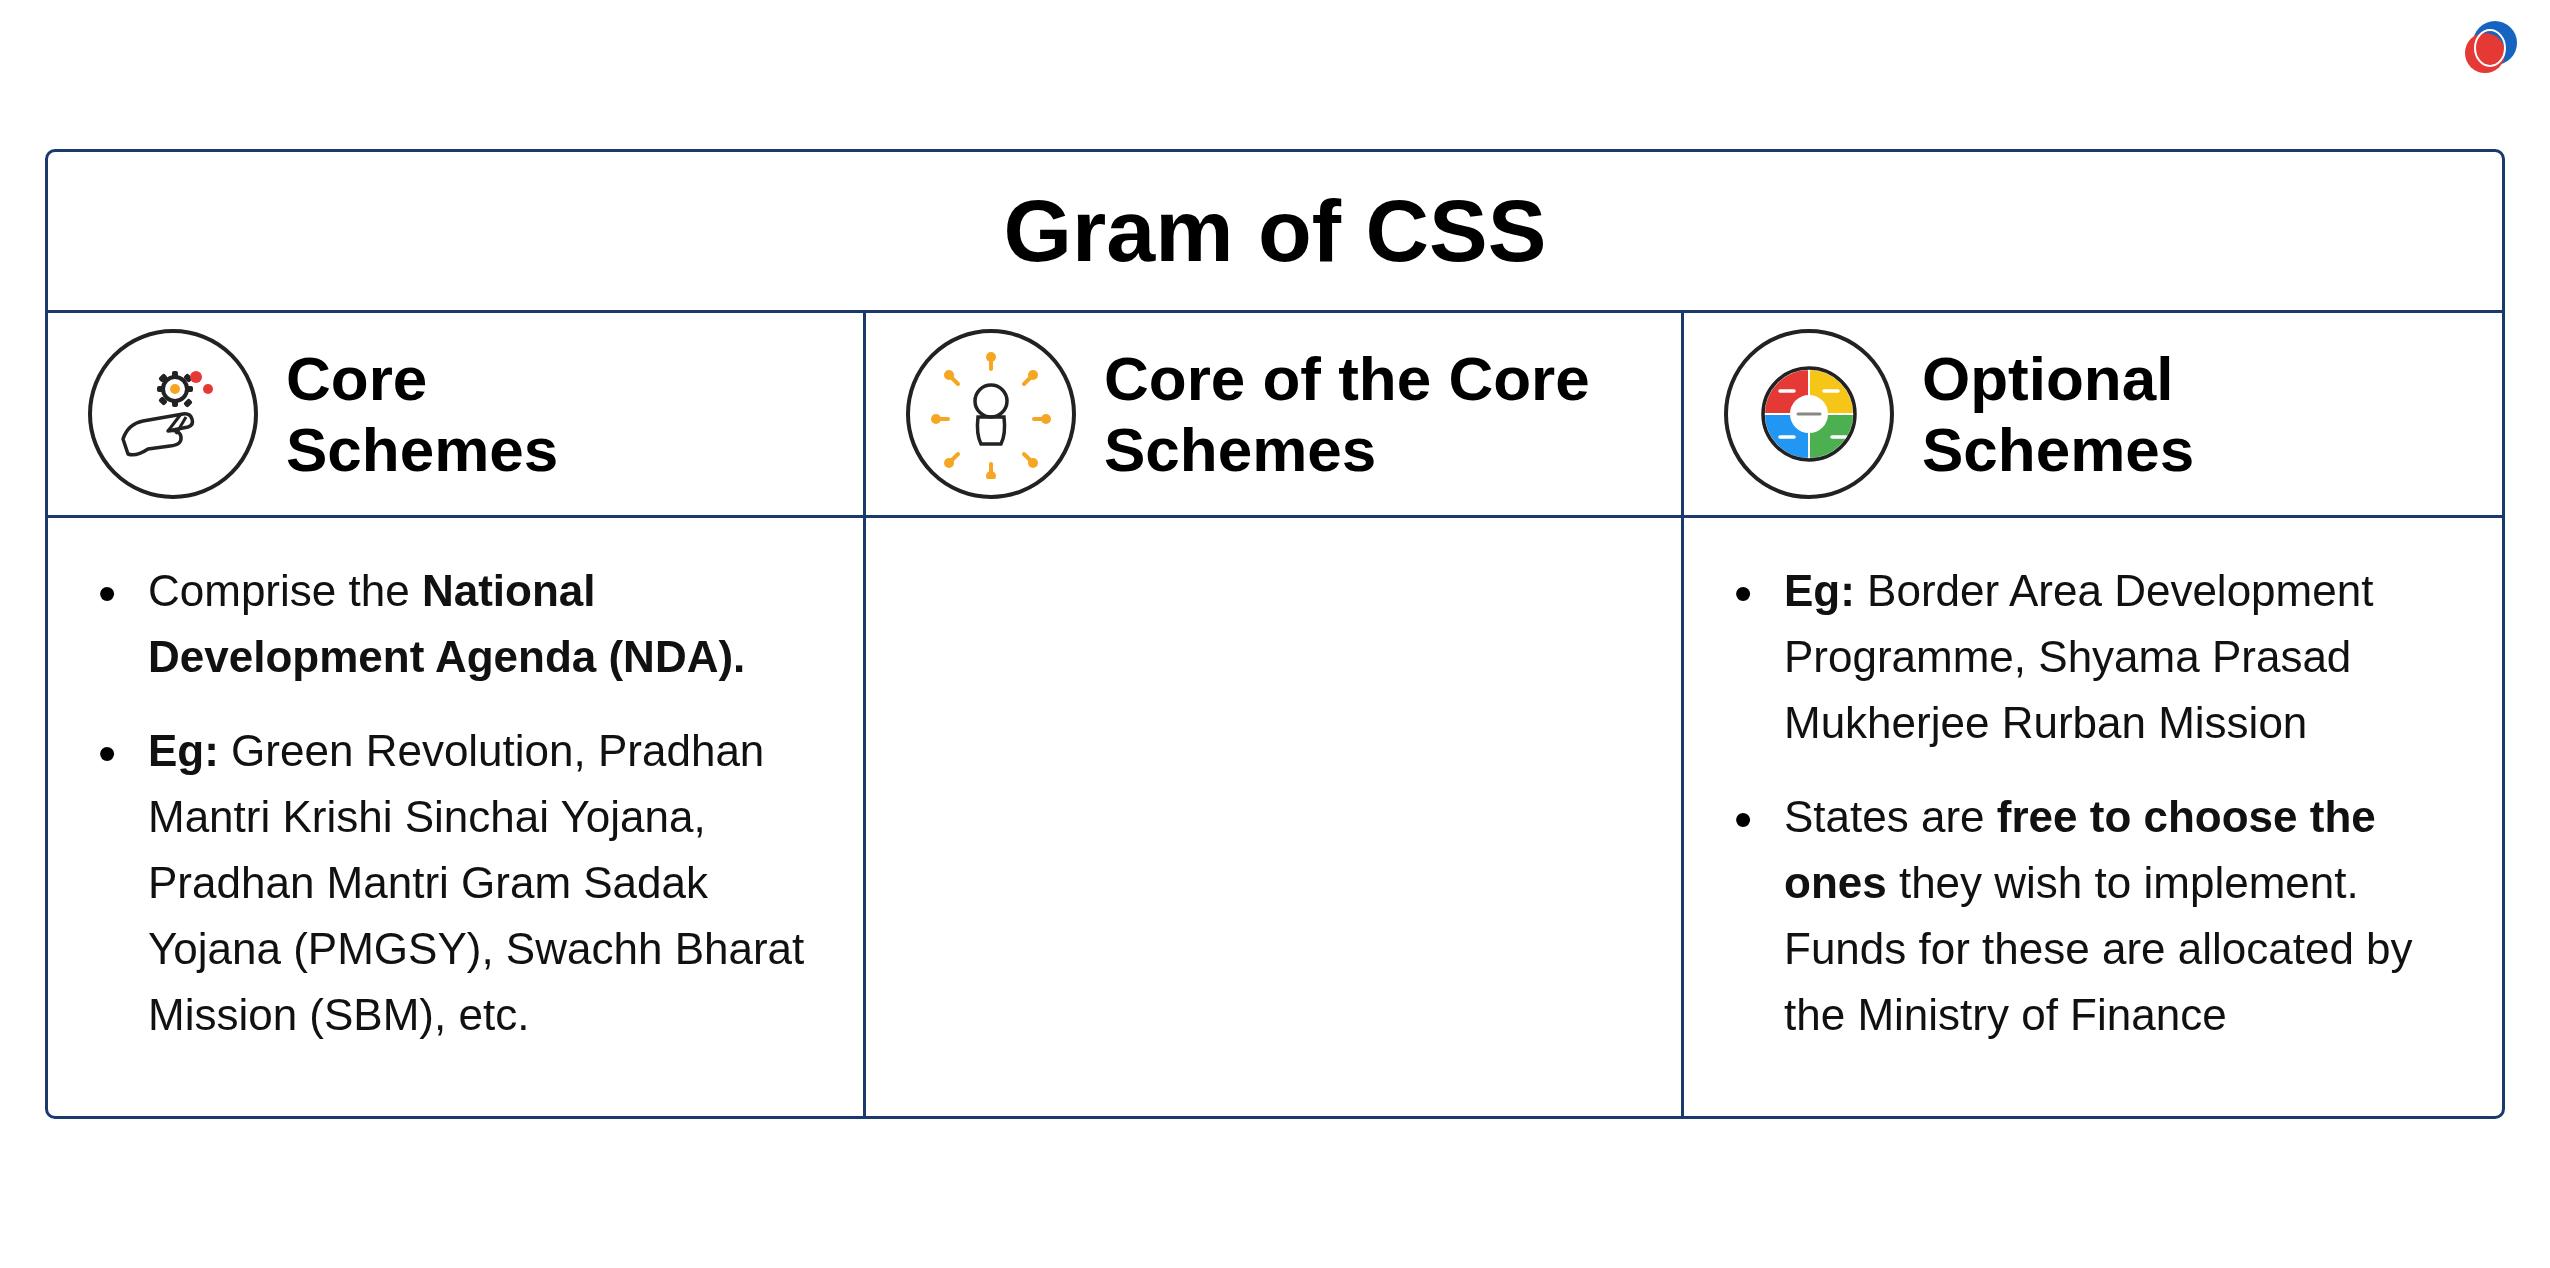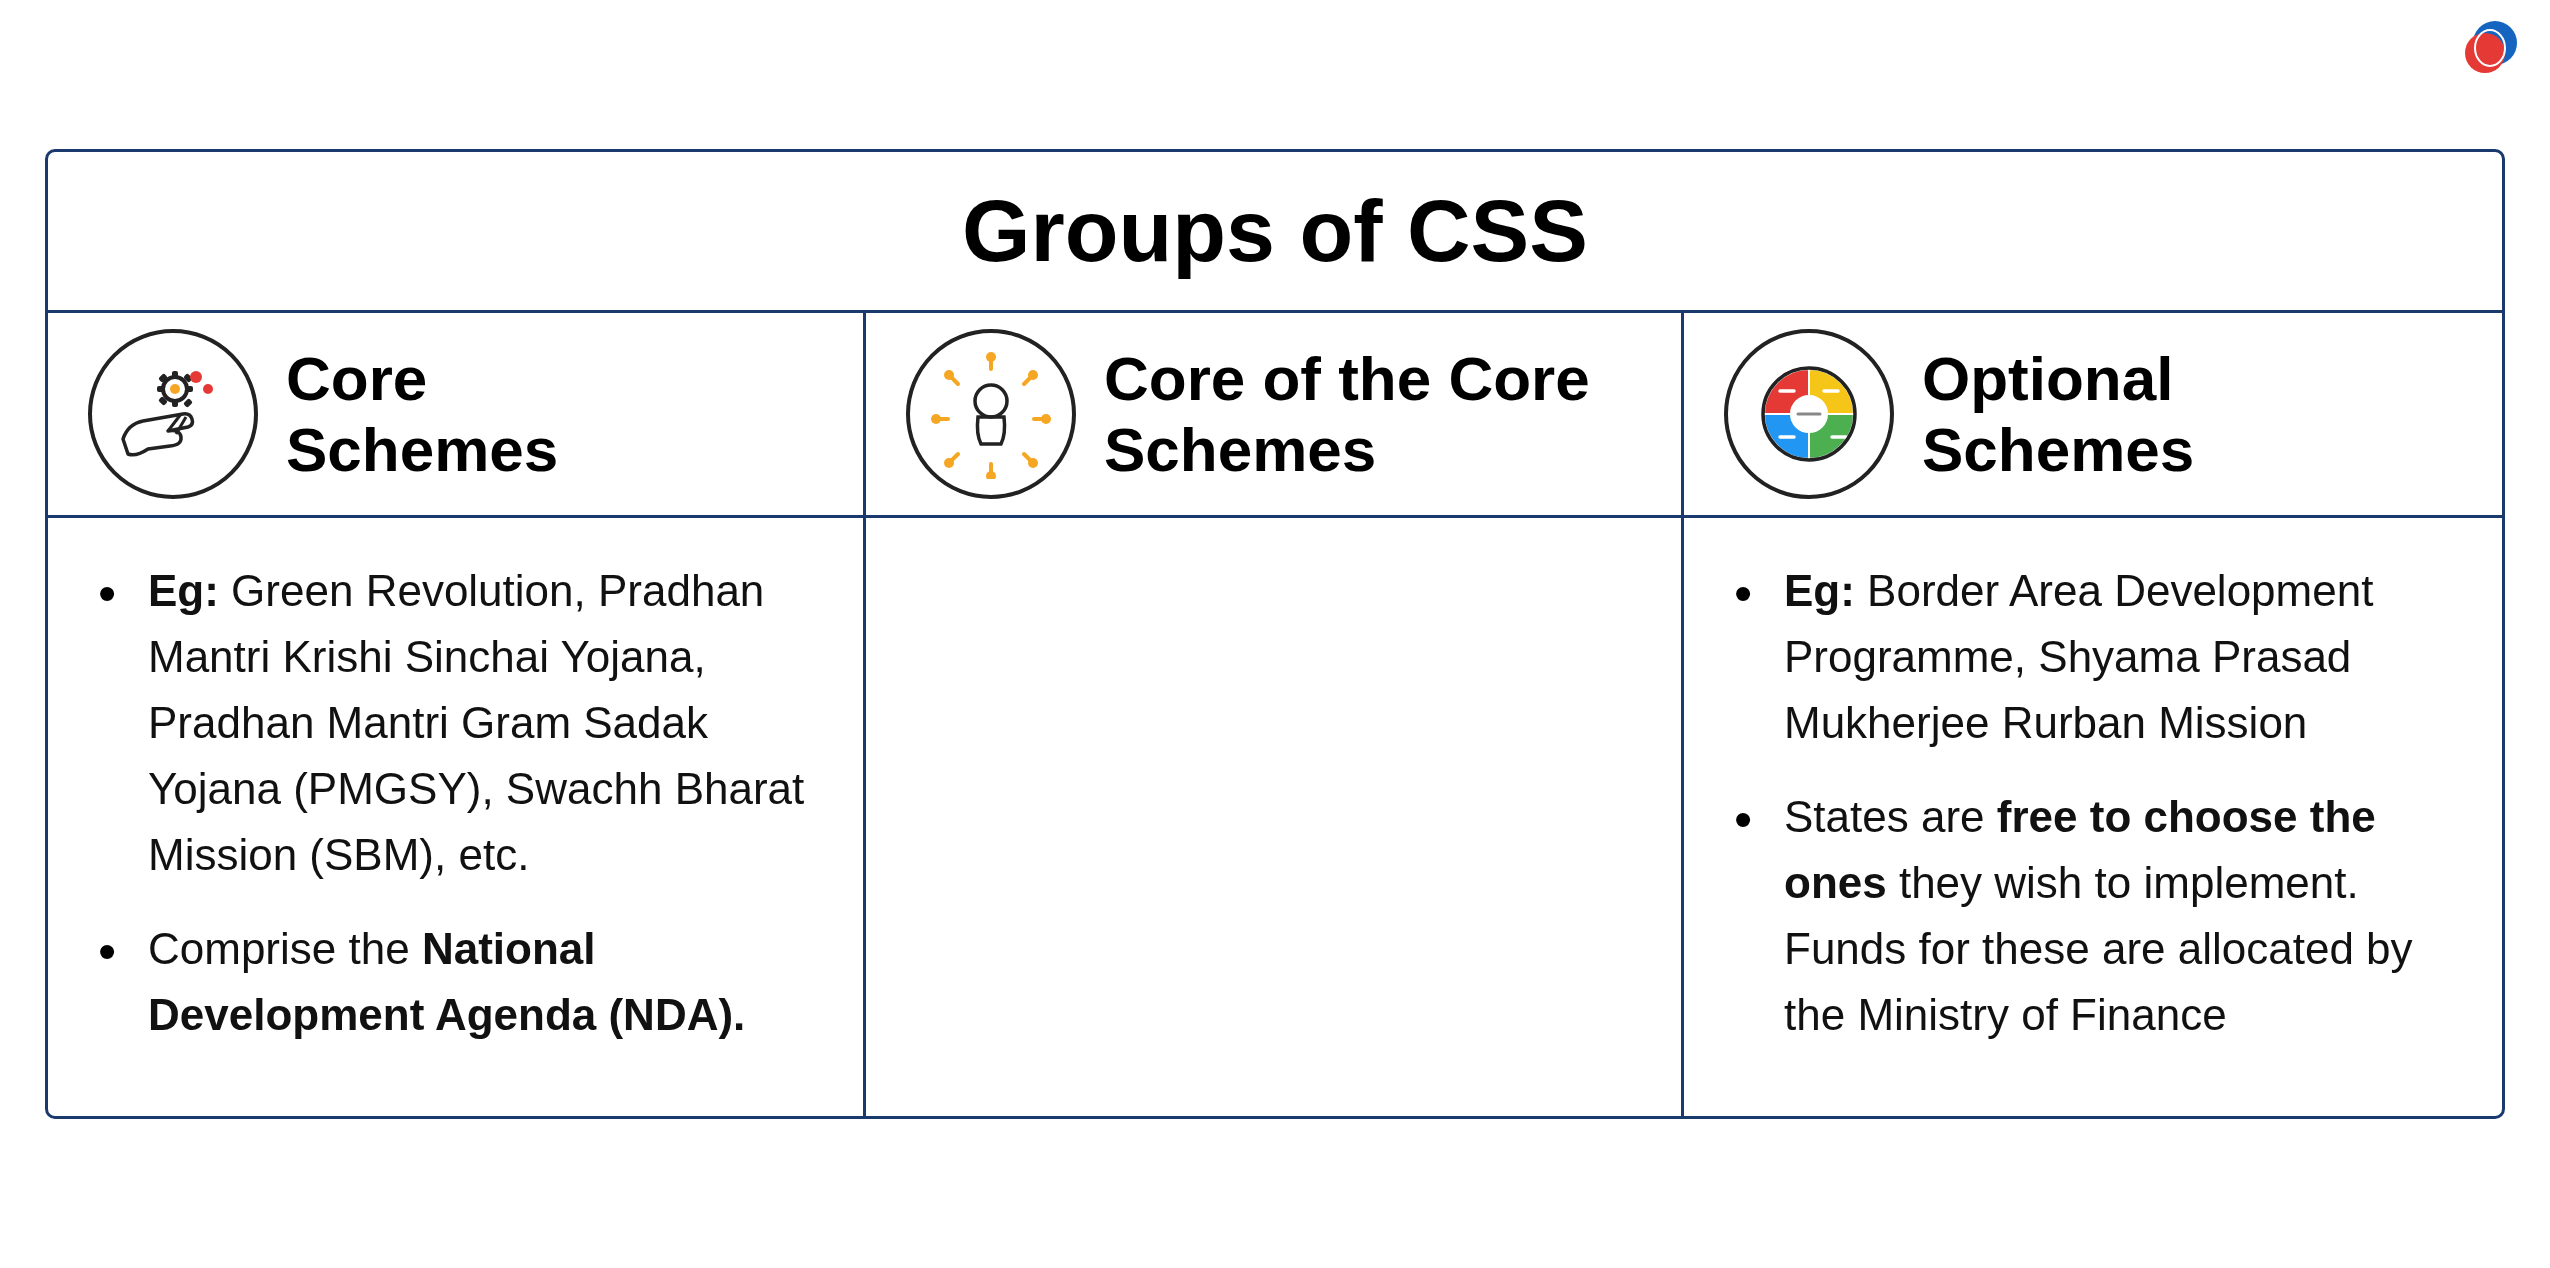--- a/index.html
+++ b/index.html
@@ -136,21 +136,21 @@
   <svg class="logo-svg" viewBox="0 0 70 70" xmlns="http://www.w3.org/2000/svg">
     <circle cx="45" cy="25" r="22" fill="#1565c0"></circle>
     <circle cx="35" cy="35" r="20" fill="#e53935"></circle>
     <ellipse cx="40" cy="30" rx="15" ry="18" fill="none" stroke="#fff" stroke-width="2"></ellipse>
   </svg>
 </div>
 
 <div class="main-container">
 
   <div class="title-row">
-    <h1>Groups of CSS</h1>
+    <h1>Gram of CSS</h1>
   </div>
 
   <div class="header-row">
 
     <div class="header-cell">
       <div class="icon-circle">
         <svg viewBox="0 0 130 130" xmlns="http://www.w3.org/2000/svg">
 
           <g transform="translate(25, 8)">
             <circle cx="42" cy="32" r="12" fill="none" stroke="#222" stroke-width="4"></circle>
@@ -234,24 +234,24 @@
       <h2>Optional<br>Schemes</h2>
     </div>
 
   </div>
 
   <div class="content-row">
 
     <div class="content-cell">
       <ul>
         <li>
+          Comprise the <span class="bold">National Development Agenda (NDA).</span>
+        </li>
+        <li>
           <span class="bold">Eg:</span> Green Revolution, Pradhan Mantri Krishi Sinchai Yojana, Pradhan Mantri Gram Sadak Yojana (PMGSY), Swachh Bharat Mission (SBM), etc.
-        </li>
-        <li>
-          Comprise the <span class="bold">National Development Agenda (NDA).</span>
         </li>
       </ul>
     </div>
 
     <div class="content-cell">
       <ul>
       </ul>
     </div>
 
     <div class="content-cell">

